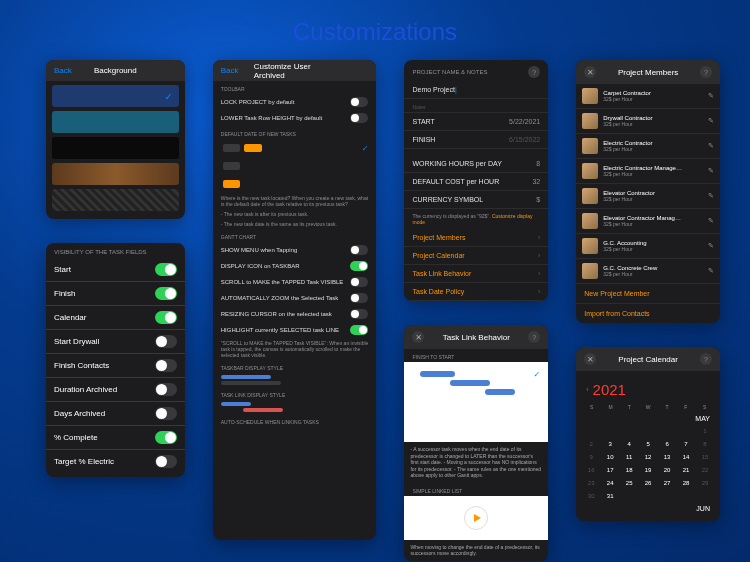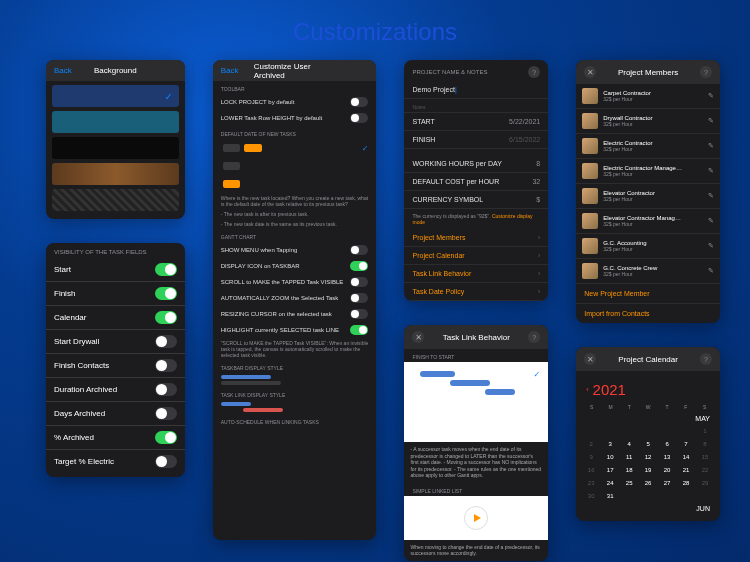--- a/index.html
+++ b/index.html
@@ -112,21 +112,21 @@
           </div>
           <div class="field-row">
             <span class="field-label">Duration Archived</span>
             <span class="toggle "></span>
           </div>
           <div class="field-row">
             <span class="field-label">Days Archived</span>
             <span class="toggle "></span>
           </div>
           <div class="field-row">
-            <span class="field-label">% Archived</span>
+            <span class="field-label">% Complete</span>
             <span class="toggle on"></span>
           </div>
           <div class="field-row">
             <span class="field-label">Target % Electric</span>
             <span class="toggle "></span>
           </div>
         </div>
     </div>
   </div>
 

